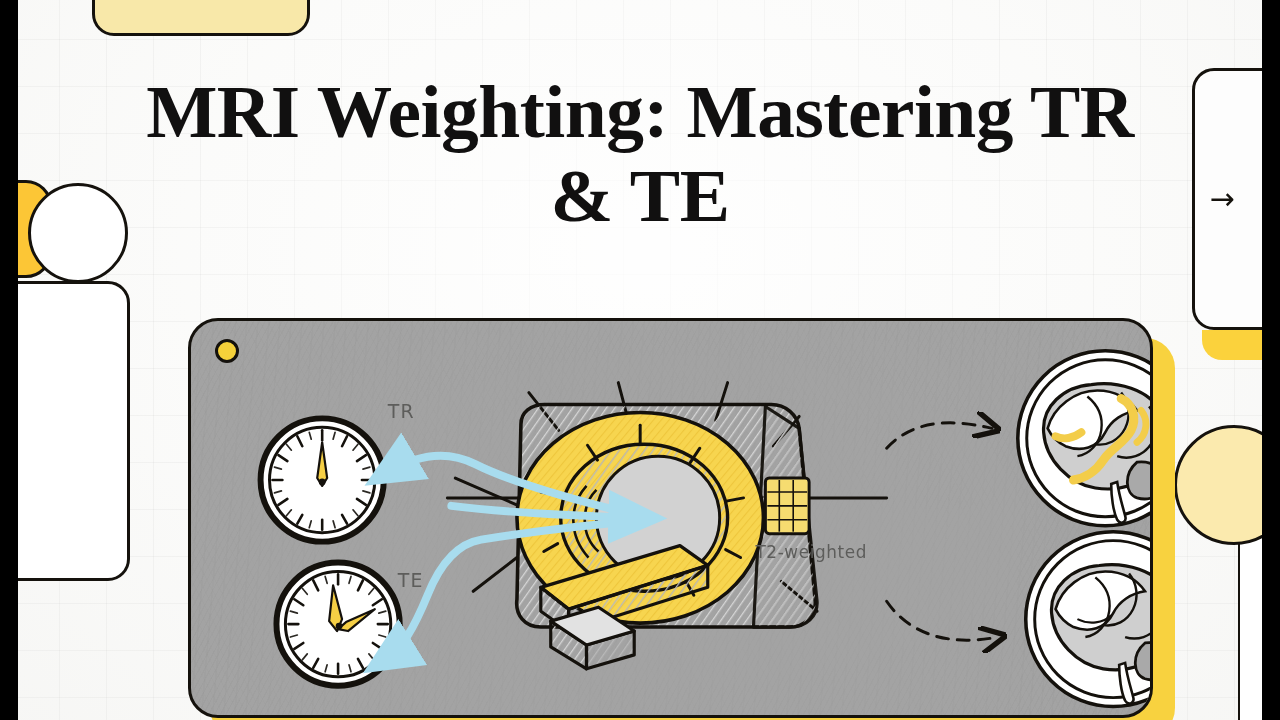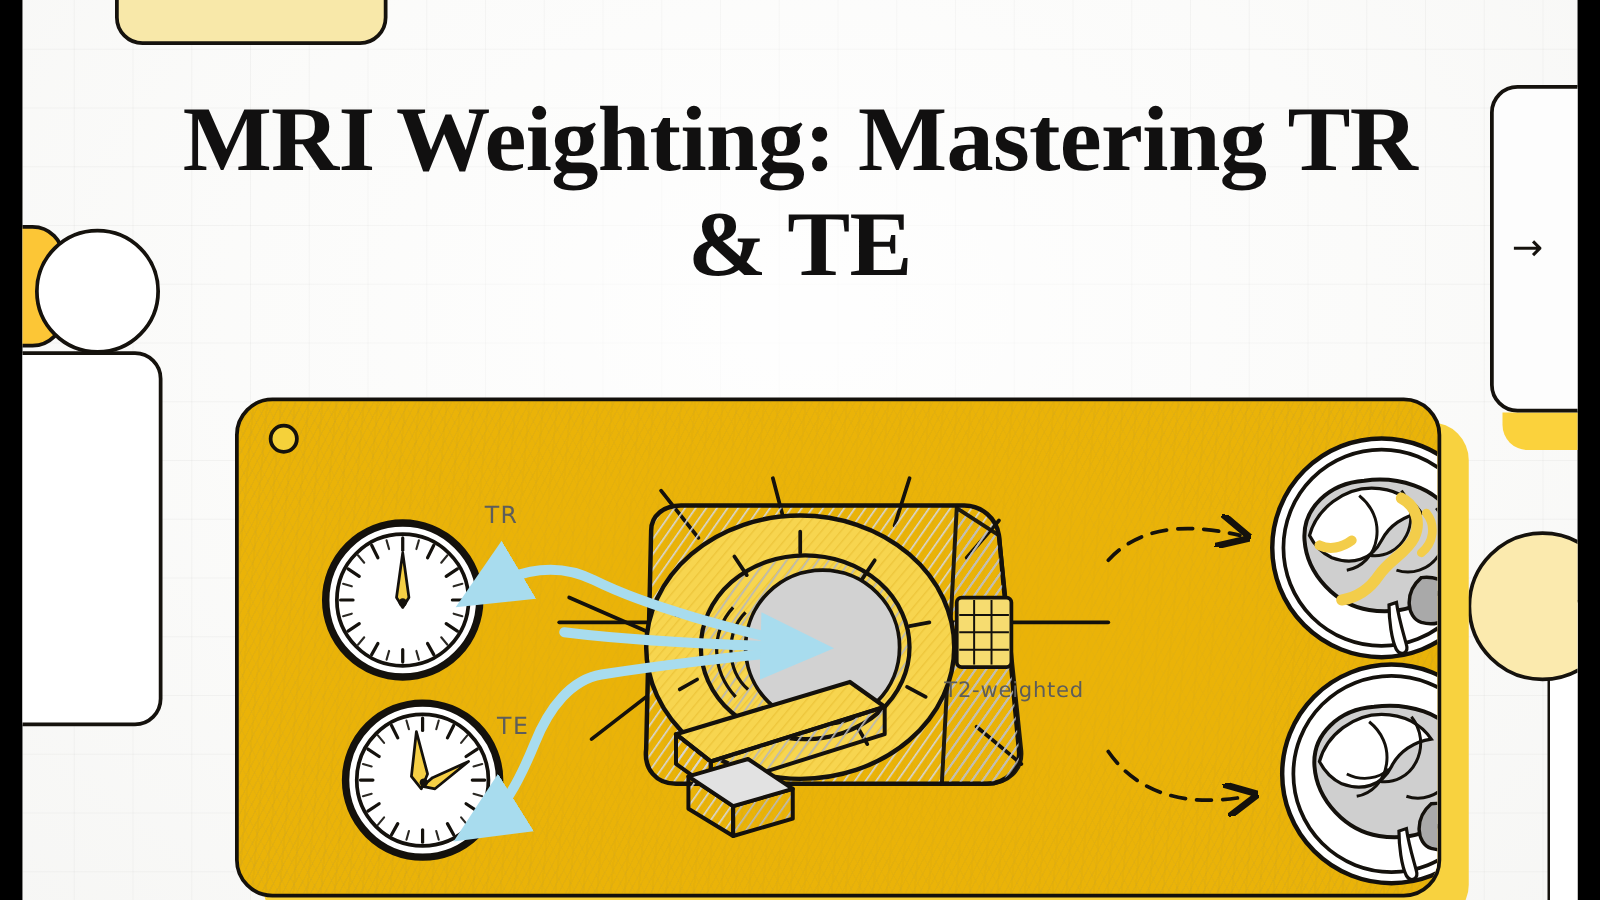--- a/index.html
+++ b/index.html
@@ -137,21 +137,21 @@
     left:192px; top:338px;
     width:965px; height:400px;
     background:#f8d23f;
     border-radius:30px;
     z-index:5;
   }
   #card{
     position:absolute;
     left:170px; top:318px;
     width:965px; height:400px;
-    background:#eab308;
+    background:#a3a3a3;
     border:3px solid #14110c;
     border-radius:30px;
     z-index:6;
     overflow:hidden;
   }
   
   #card-texture{
     position:absolute; inset:0;
     opacity:.55;
     background-image:

